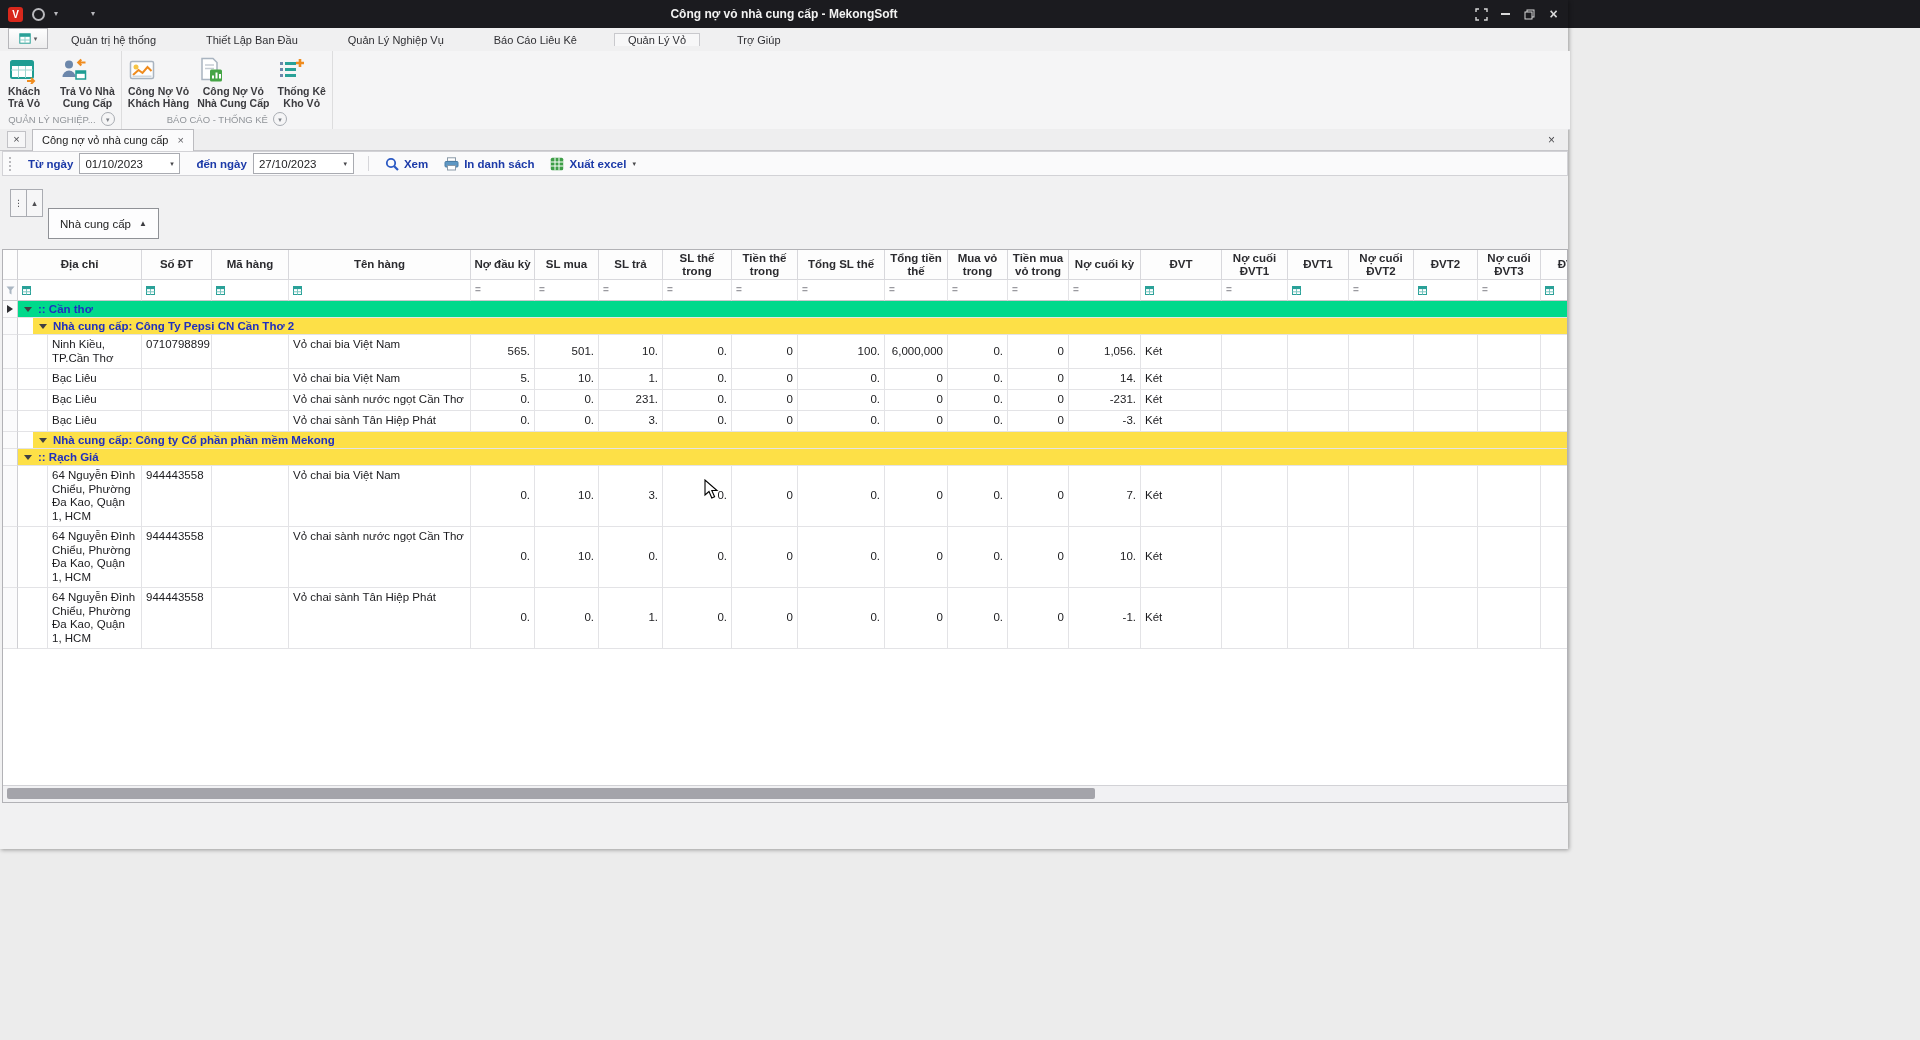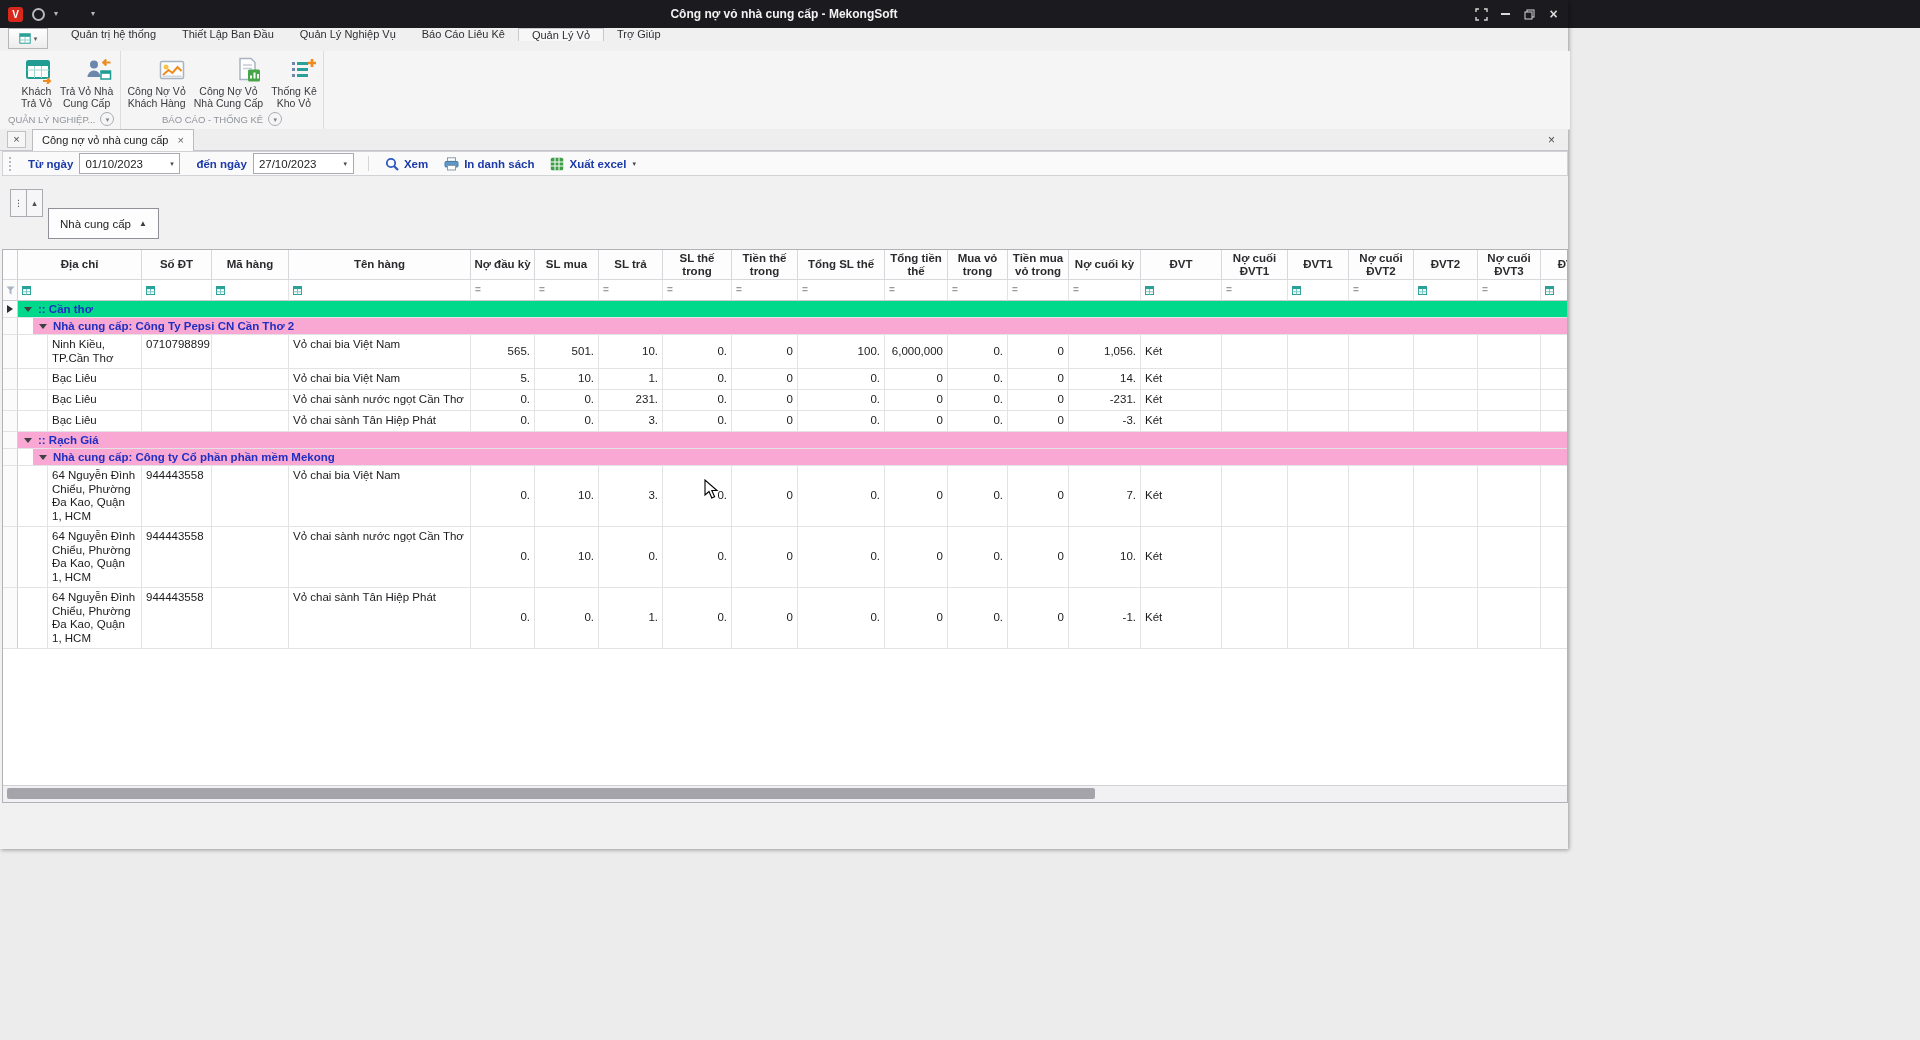--- a/index.html
+++ b/index.html
@@ -25,29 +25,29 @@
   .tbbtn{width:17px;height:18px;display:flex;align-items:center;justify-content:center;color:#d9d9d9;}
   .minbar{width:9px;height:2px;background:#d9d9d9;display:block;}
   .tb-close{font-size:14px;font-weight:bold;color:#d9d9d9;}
   
   .ribbontabs{position:absolute;left:0;top:28px;width:100%;height:23px;background:#f0f0f1;
               display:flex;align-items:flex-end;}
   .appbtn{margin:2px 10px 2px 8px;height:19px;width:38px;border:1px solid #b6b6ba;
           background:linear-gradient(#fefefe,#ededee);display:flex;align-items:center;
           justify-content:center;gap:3px;}
   .appcaret{font-size:7px;color:#5a5a5e;line-height:1;}
-  .rtablist{display:flex;height:23px;align-items:flex-start;}
+  .rtablist{display:flex;height:23px;align-items:center;gap:24px;}
   .rtab{display:flex;align-items:center;padding:0 13px;font-size:11px;color:#2f2f33;}
   .rtab.active{background:#f7f7f8;border:1px solid #c9c9cd;border-bottom:none;}
   
   .ribbonbody{position:absolute;left:0;top:51px;width:100%;height:78px;background:#f5f5f6;
               border-bottom:1px solid #d6d6da;display:flex;align-items:stretch;padding-left:2px;}
   .rgroup{display:flex;flex-direction:column;border-right:1px solid #ddddde;}
   .rbuttons{flex:1;display:flex;align-items:flex-start;padding:3px 2px 0 2px;}
-  .rbtn{display:flex;flex-direction:column;align-items:flex-end;gap:2px;padding:2px 4px;min-width:44px;}
+  .rbtn{display:flex;flex-direction:column;align-items:flex-start;gap:2px;padding:2px 4px;min-width:44px;font-weight:bold;}
   .ricon{width:28px;height:28px;}
   .rlabel{font-size:10.5px;line-height:11.5px;color:#3b3b3f;text-align:center;white-space:pre-line;}
   .rcaption{height:16px;display:flex;align-items:center;justify-content:center;gap:5px;
             font-size:9.5px;color:#8f9398;padding:0 6px 2px;}
   .circ{width:12px;height:12px;border:1px solid #a8acb2;border-radius:50%;display:flex;
         align-items:center;justify-content:center;color:#7e8288;font-size:7px;line-height:1;flex:none;}
   
   .doctabs{position:absolute;left:0;top:129px;width:100%;height:21px;background:#eeeeef;
            border-bottom:1px solid #c6c6ca;display:flex;align-items:center;}
   .dt-close{width:17px;height:15px;margin-left:7px;border:1px solid #c2c2c6;background:#f6f6f7;
@@ -99,21 +99,21 @@
   .grow{display:flex;align-items:stretch;}
   .cell{flex:none;box-sizing:border-box;border-right:1px solid #e3e3e6;border-bottom:1px solid #e3e3e6;
         font-size:11.5px;color:#1b1b1e;padding:3px 4px;line-height:13.5px;overflow:hidden;}
   .cell.num{display:flex;align-items:center;justify-content:flex-end;text-align:right;}
   .cell.ctext{display:flex;align-items:center;}
   .indent2{flex:none;width:30px;box-sizing:border-box;border-right:1px solid #e3e3e6;
            border-bottom:1px solid #e3e3e6;background:#fff;}
   .gindent{flex:none;width:15px;box-sizing:border-box;border-bottom:1px solid #e3e3e6;background:#fff;}
   .grow.data{min-height:21px;}
   .grow.group{height:17px;}
-  .gband{flex:1;display:flex;align-items:center;gap:6px;padding-left:6px;background:#f9a8d4;
+  .gband{flex:1;display:flex;align-items:center;gap:6px;padding-left:6px;background:#fde047;
          border-bottom:1px solid #e3e3e6;font-size:11.5px;font-weight:bold;color:var(--group_blue);
          overflow:hidden;box-sizing:border-box;white-space:nowrap;}
   .grow.group.focused .gband,.grow.group.focused .gindent{background:var(--focused_green);}
   .expander{flex:none;width:0;height:0;border-left:4px solid transparent;border-right:4px solid transparent;
             border-top:5px solid #3f3f43;}
   .focus-arrow{width:0;height:0;border-left:6px solid #2e2e32;border-top:4px solid transparent;
                border-bottom:4px solid transparent;}
   .hscroll{flex:none;height:16px;border-top:1px solid #d2d2d6;background:#f1f1f3;position:relative;}
   .hthumb{position:absolute;left:4px;top:2px;height:11px;width:1088px;background:#a4a4aa;border-radius:2px;}
   
@@ -606,33 +606,33 @@
             <div class="cell num" style="width: 61px;">0</div>
             <div class="cell num" style="width: 72px;">-3.</div>
             <div class="cell ctext" style="width: 81px;">Két</div>
             <div class="cell num" style="width: 66px;"></div>
             <div class="cell ctext" style="width: 61px;"></div>
             <div class="cell num" style="width: 65px;"></div>
             <div class="cell ctext" style="width: 64px;"></div>
             <div class="cell num" style="width: 63px;"></div>
             <div class="cell ctext" style="width: 64px;"></div>
           </div>
-          <div class="grow group l0">
-            <div class="ind"></div>
-            <div class="gband">
-              <span class="expander"></span>
-              <span class="glabel">:: Rạch Giá</span>
-            </div>
-          </div>
           <div class="grow group l1">
             <div class="ind"></div>
             <div class="gindent"></div>
             <div class="gband">
               <span class="expander"></span>
               <span class="glabel">Nhà cung cấp: Công ty Cổ phần phần mềm Mekong</span>
+            </div>
+          </div>
+          <div class="grow group l0">
+            <div class="ind"></div>
+            <div class="gband">
+              <span class="expander"></span>
+              <span class="glabel">:: Rạch Giá</span>
             </div>
           </div>
           <div class="grow data">
             <div class="ind"></div>
             <div class="indent2"></div>
             <div class="cell " style="width: 94px;">64 Nguyễn Đình Chiểu, Phường Đa Kao, Quận 1, HCM</div>
             <div class="cell " style="width: 70px;">944443558</div>
             <div class="cell " style="width: 77px;"></div>
             <div class="cell " style="width: 182px;">Vỏ chai bia Việt Nam</div>
             <div class="cell num" style="width: 64px;">0.</div>

